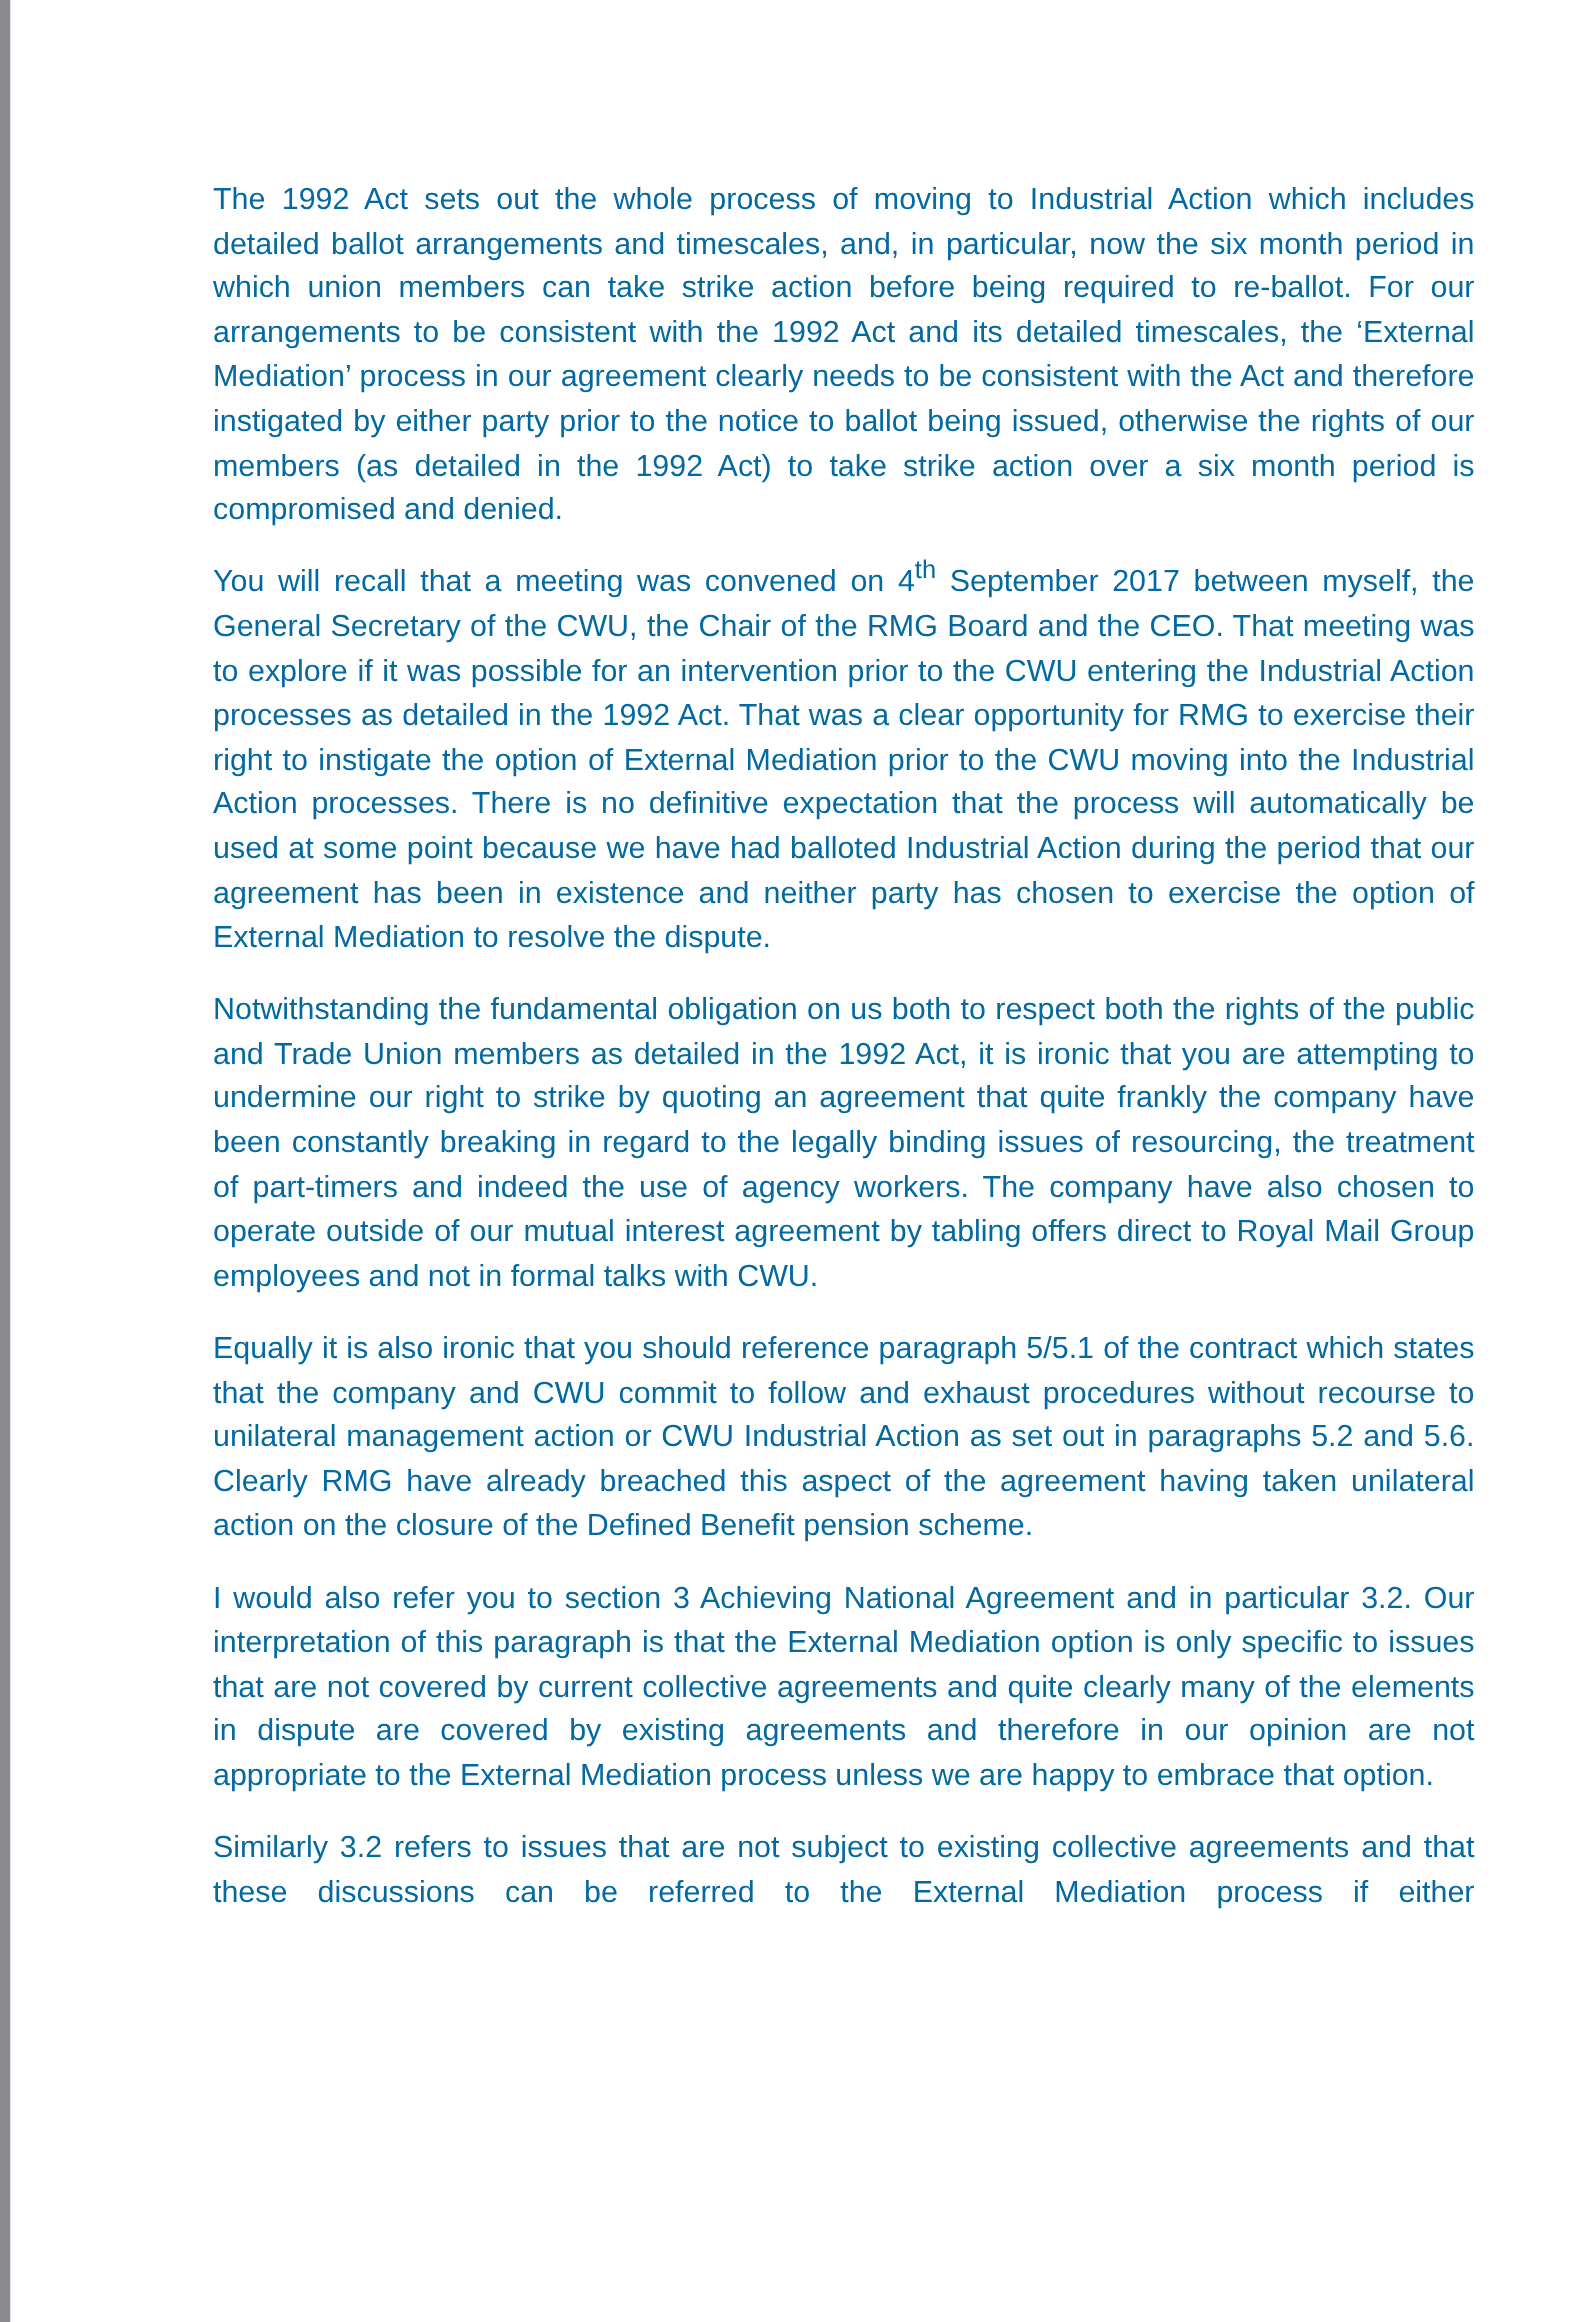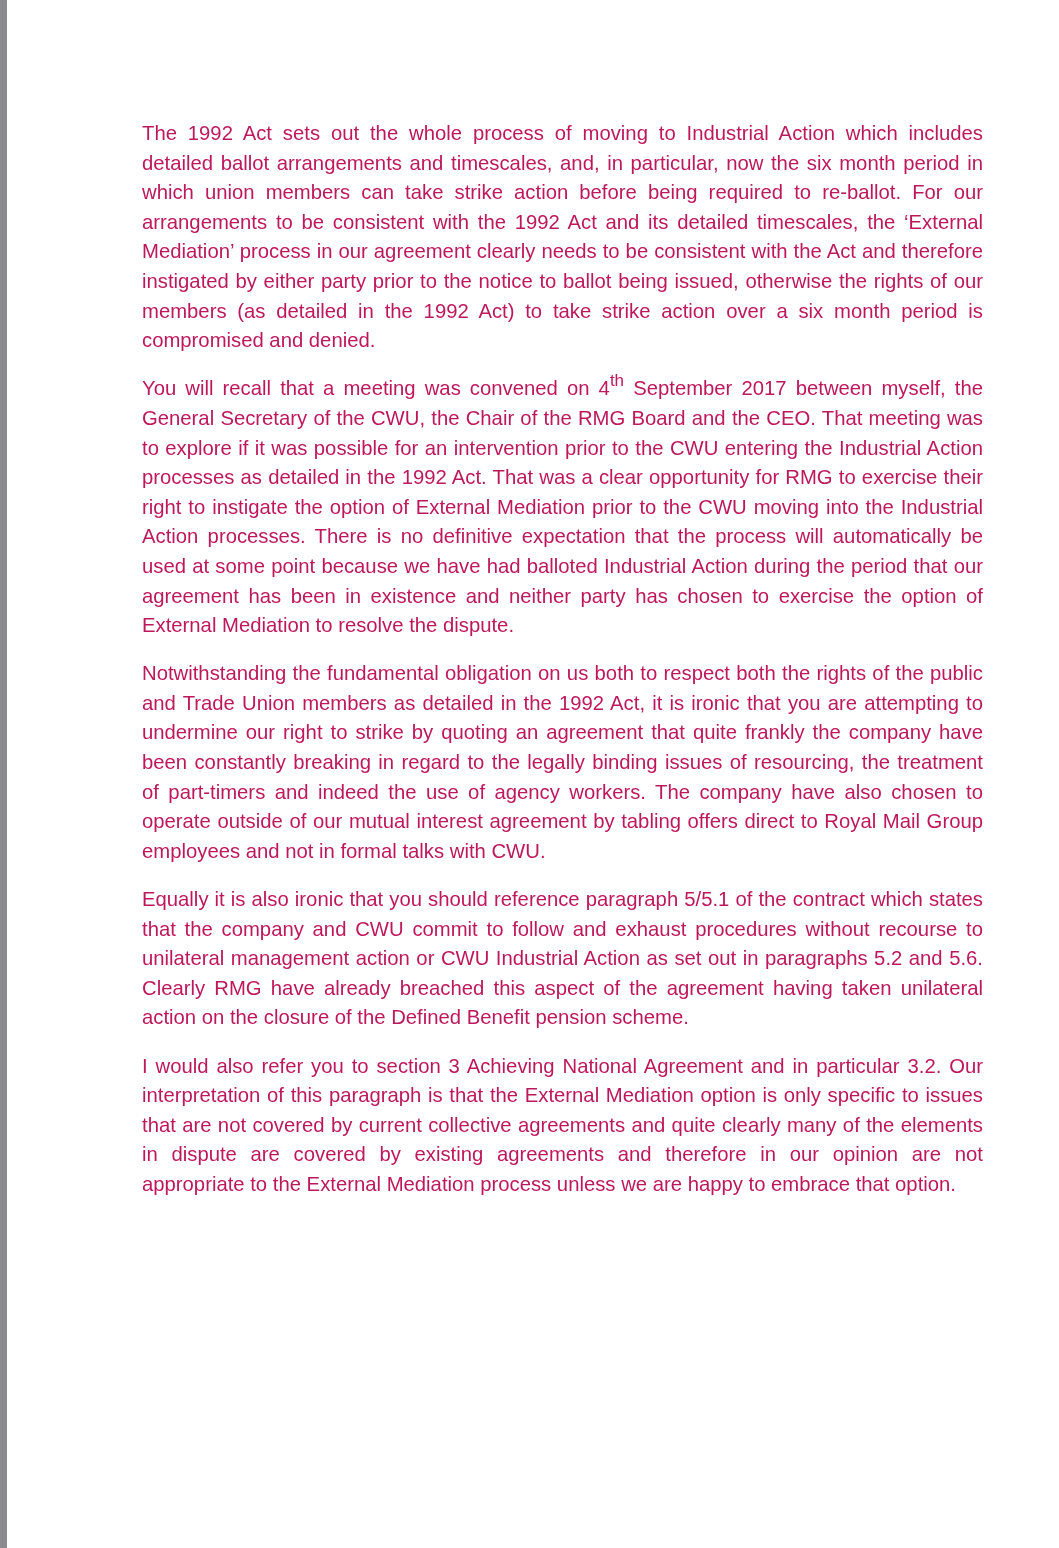--- a/index.html
+++ b/index.html
@@ -30,21 +30,21 @@
       background: #ffffff;
     }
     .body-text {
       position: absolute;
       left: 142px;
       top: 119px;
       width: 841px;
       font-family: "Liberation Sans", sans-serif;
       font-size: 20.3px;
       line-height: 29.6px;
-      color: #be185d;
+      color: #0369a1;
       text-align: justify;
     }
     .body-text p {
       margin: 0 0 18.6px 0;
       padding: 0;
     }
     .body-text p.last-visible {
       margin-bottom: 0;
     }
     sup.ordinal {
@@ -69,13 +69,14 @@
   <p>The 1992 Act sets out the whole process of moving to Industrial Action which includes detailed ballot arrangements and timescales, and, in particular, now the six month period in which union members can take strike action before being required to re-ballot.  For our arrangements to be consistent with the 1992 Act and its detailed timescales, the ‘External Mediation’ process in our agreement clearly needs to be consistent with the Act and therefore instigated by either party prior to the notice to ballot being issued, otherwise the rights of our members (as detailed in the 1992 Act) to take strike action over a six month period is compromised and denied.</p>
 
   <p><span>You will recall that a meeting was convened on 4</span><sup class="ordinal">th</sup><span> September 2017 between myself, the General Secretary of the CWU, the Chair of the RMG Board and the CEO. That meeting was to explore if it was possible for an intervention prior to the CWU entering the Industrial Action processes as detailed in the 1992 Act.  That was a clear opportunity for RMG to exercise their right to instigate the option of External Mediation prior to the CWU moving into the Industrial Action processes.  There is no definitive expectation that the process will automatically be used at some point because we have had balloted Industrial Action during the period that our agreement has been in existence and neither party has chosen to exercise the option of External Mediation to resolve the dispute.</span></p>
 
   <p>Notwithstanding the fundamental obligation on us both to respect both the rights of the public and Trade Union members as detailed in the 1992 Act, it is ironic that you are attempting to undermine our right to strike by quoting an agreement that quite frankly the company have been constantly breaking in regard to the legally binding issues of resourcing, the treatment of part-timers and indeed the use of agency workers. The company have also chosen to operate outside of our mutual interest agreement by tabling offers direct to Royal Mail Group employees and not in formal talks with CWU.</p>
 
   <p>Equally it is also ironic that you should reference paragraph 5/5.1 of the contract which states that the company and CWU commit to follow and exhaust procedures without recourse to unilateral management action or CWU Industrial Action as set out in paragraphs 5.2 and 5.6.   Clearly RMG have already breached this aspect of the agreement having taken unilateral action on the closure of the Defined Benefit pension scheme.</p>
 
   <p>I would also refer you to section 3 Achieving National Agreement and in particular 3.2. Our interpretation of this paragraph is that the External Mediation option is only specific to issues that are not covered by current collective agreements and quite clearly many of the elements in dispute are covered by existing agreements and therefore in our opinion are not appropriate to the External Mediation process unless we are happy to embrace that option.</p>
 
+  <p class="last-visible line-break-fill">Similarly 3.2 refers to issues that are not subject to existing collective agreements and that these discussions can be referred to the External Mediation process if either</p>
 </div>
 
 </body></html>

